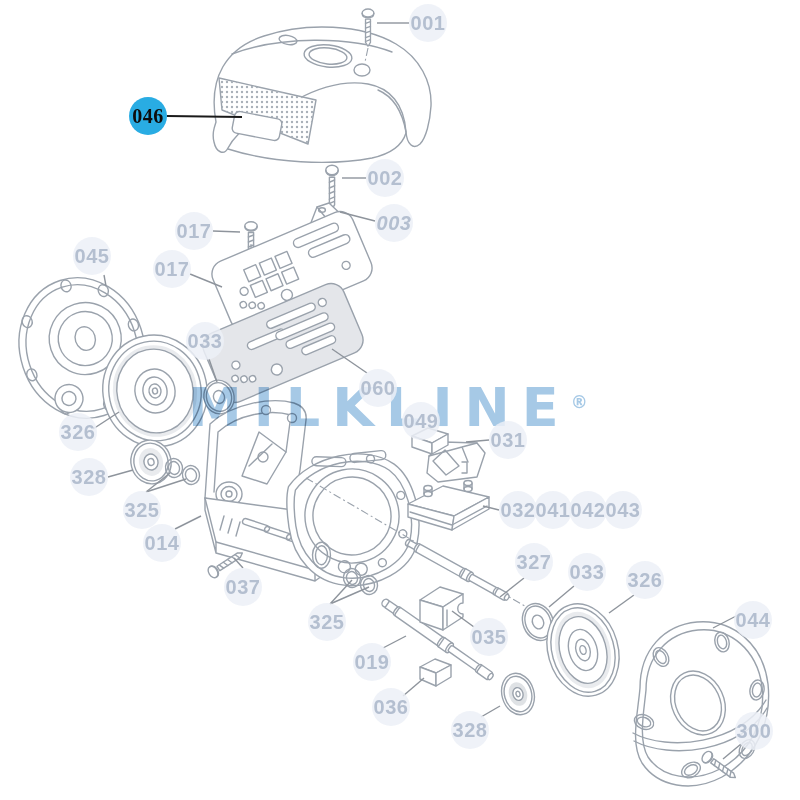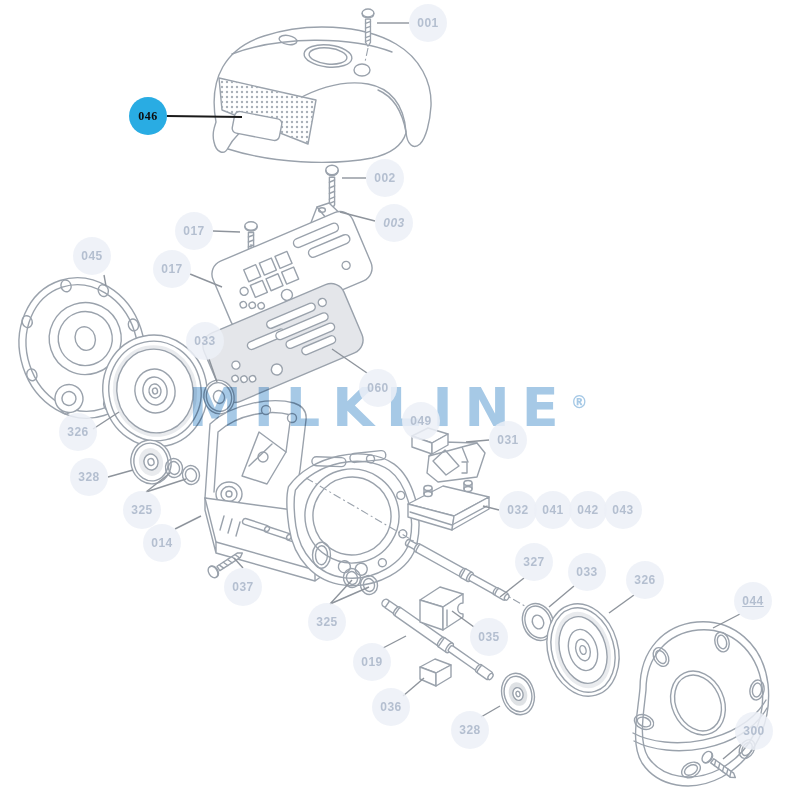--- a/index.html
+++ b/index.html
@@ -16,21 +16,21 @@
   svg .leader.hl{stroke:#1a1a1a;stroke-width:2.2;}
   
   .watermark{position:absolute;left:188px;top:381px;font-family:"DejaVu Sans",sans-serif;
              font-weight:bold;font-size:54px;letter-spacing:12px;color:var(--watermark,#a6c9e6);
              mix-blend-mode:multiply;white-space:nowrap;line-height:1;}
   .watermark sup{font-size:17px;letter-spacing:0;vertical-align:18px;}
   
   .label{position:absolute;width:38px;height:38px;margin:-19px 0 0 -19px;border-radius:50%;
          display:flex;align-items:center;justify-content:center;
          background:var(--label-bg,rgba(236,240,247,.85));color:var(--label-text,#b4bfd0);
-         font-weight:bold;font-size:12px;letter-spacing:.5px;}
+         font-weight:bold;font-size:20px;letter-spacing:.5px;}
   .label.hl{background:var(--highlight-bg,#29ace3);color:var(--highlight-text,#0d0d0d);}
 </style>
 </head>
 <body>
 
 <div class="stage">
 
   <svg class="layer" width="800" height="800" viewBox="0 0 800 800">
     <defs>
       <pattern id="dots" width="5" height="5" patternUnits="userSpaceOnUse">
@@ -382,21 +382,21 @@
       <div class="label" style="left: 518px; top: 510px;">032</div>
       <div class="label" style="left: 553px; top: 510px;">041</div>
       <div class="label" style="left: 588px; top: 510px;">042</div>
       <div class="label" style="left: 623px; top: 510px;">043</div>
       <div class="label" style="left: 142px; top: 510px;">325</div>
       <div class="label" style="left: 162px; top: 543px;">014</div>
       <div class="label" style="left: 534px; top: 562px;">327</div>
       <div class="label" style="left: 587px; top: 572px;">033</div>
       <div class="label" style="left: 645px; top: 580px;">326</div>
       <div class="label" style="left: 243px; top: 587px;">037</div>
-      <div class="label" style="left: 753px; top: 601px; text-decoration: underline;">044</div>
+      <div class="label" style="left: 753px; top: 620px;">044</div>
       <div class="label" style="left: 327px; top: 622px;">325</div>
       <div class="label" style="left: 489px; top: 637px;">035</div>
       <div class="label" style="left: 372px; top: 662px;">019</div>
       <div class="label" style="left: 391px; top: 707px;">036</div>
       <div class="label" style="left: 470px; top: 730px;">328</div>
       <div class="label" style="left: 754px; top: 731px;">300</div>
     </div>
 
 </div>
 

